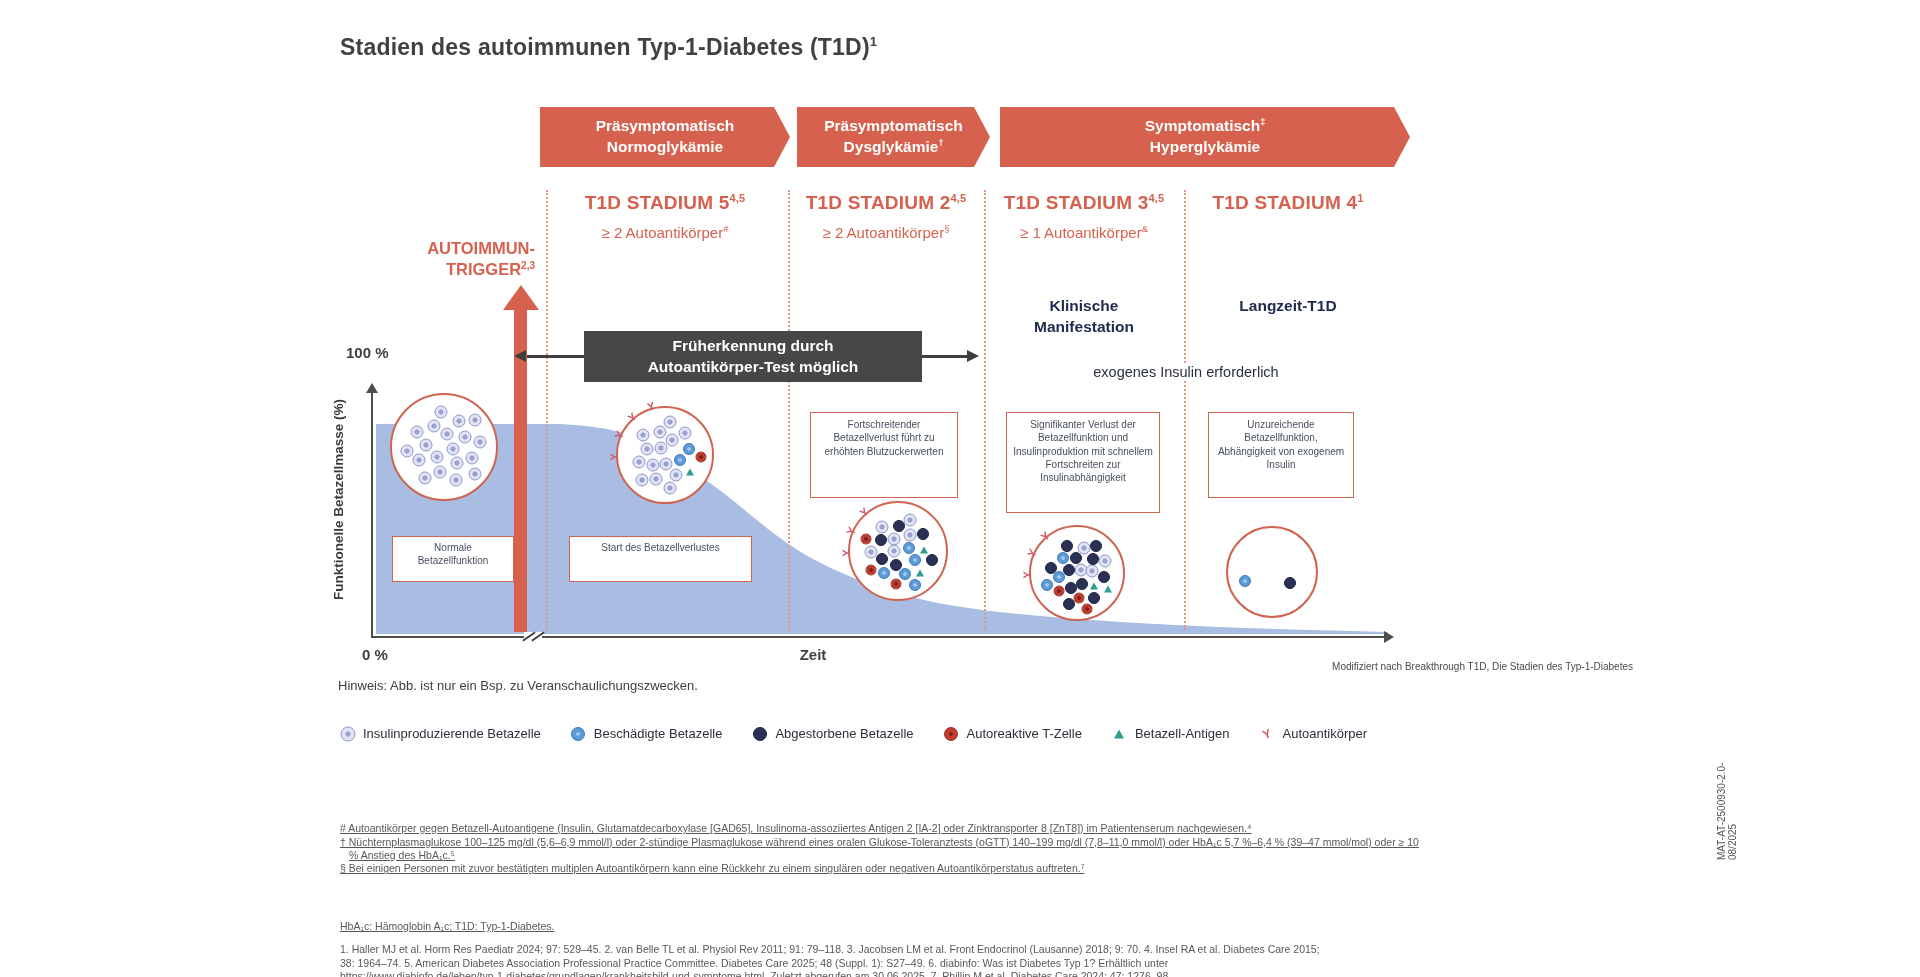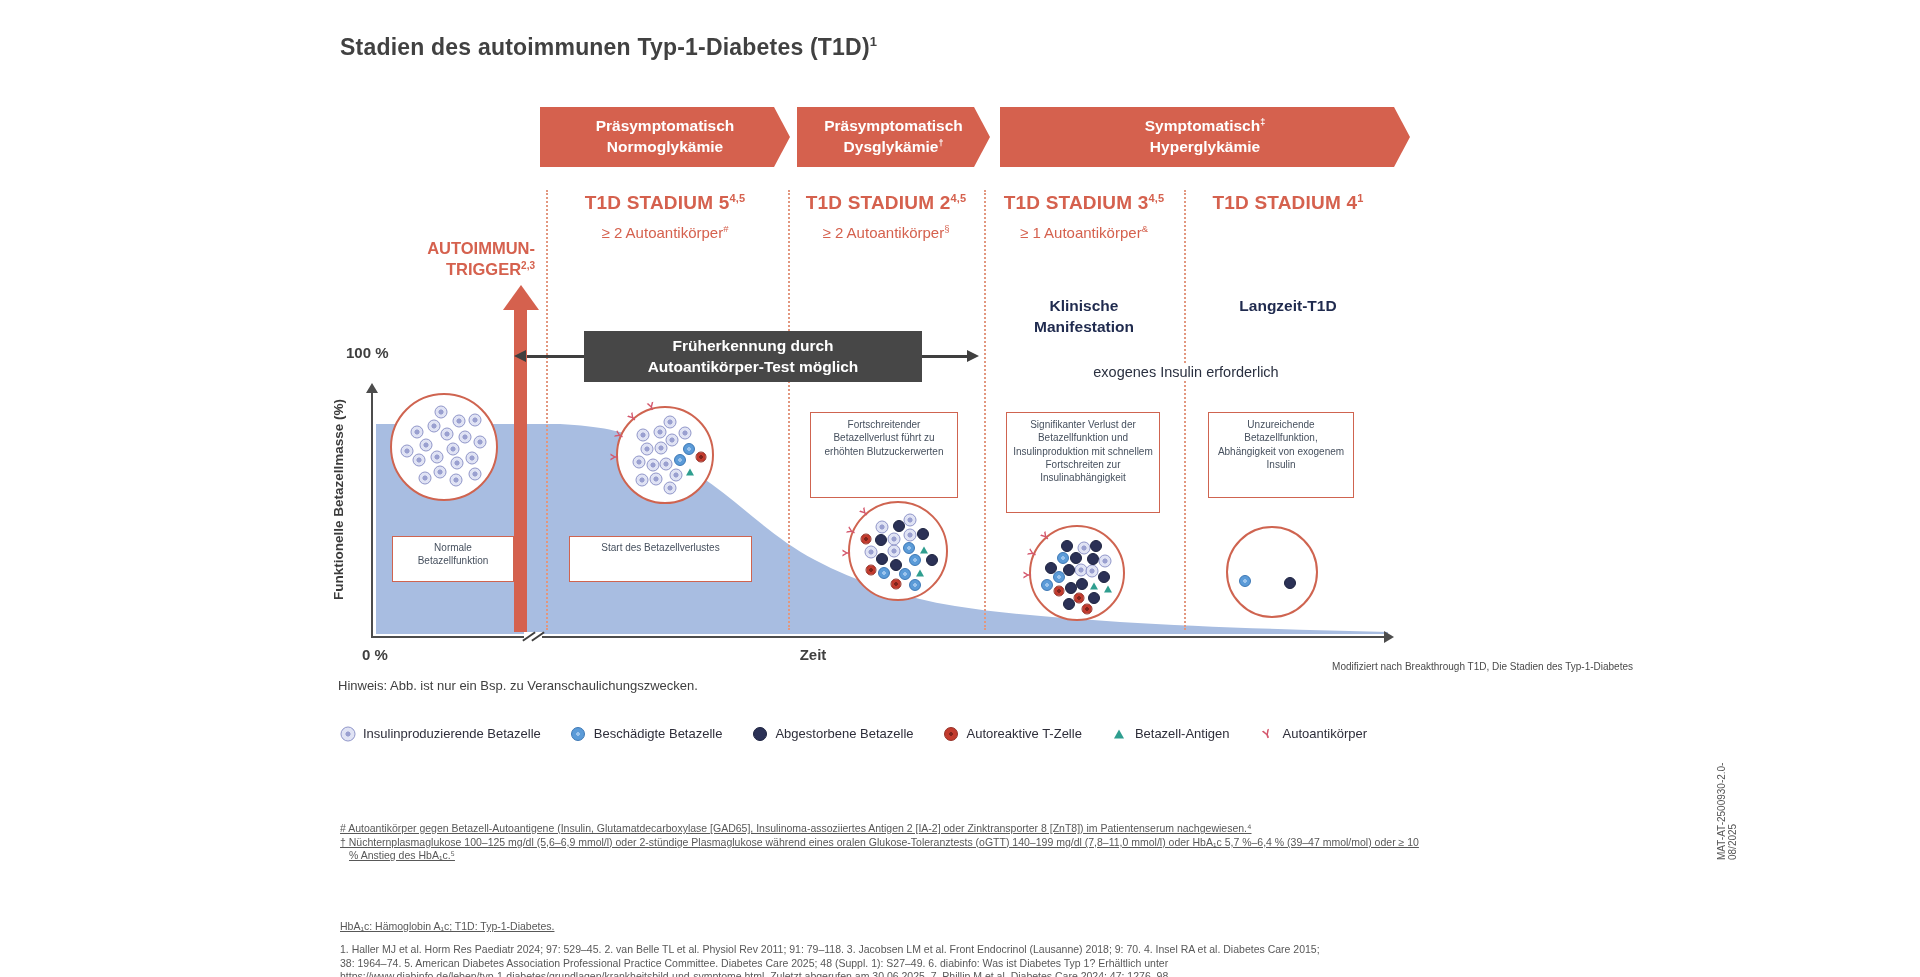--- a/index.html
+++ b/index.html
@@ -316,16 +316,17 @@
     <span class="licon">
         <span class="ab">Y</span>
       </span>
     <span>Autoantikörper</span>
   </span>
 </div>
 
 <div class="abs footnotes">
   <div># Autoantikörper gegen Betazell-Autoantigene (Insulin, Glutamatdecarboxylase [GAD65], Insulinoma-assoziiertes Antigen 2 [IA-2] oder Zinktransporter 8 [ZnT8]) im Patientenserum nachgewiesen.⁴</div>
   <div>† Nüchternplasmaglukose 100–125 mg/dl (5,6–6,9 mmol/l) oder 2-stündige Plasmaglukose während eines oralen Glukose-Toleranztests (oGTT) 140–199 mg/dl (7,8–11,0 mmol/l) oder HbA₁c 5,7 %–6,4 % (39–47 mmol/mol) oder ≥ 10 % Anstieg des HbA₁c.⁵</div>
+  <div>§ Bei einigen Personen mit zuvor bestätigten multiplen Autoantikörpern kann eine Rückkehr zu einem singulären oder negativen Autoantikörperstatus auftreten.⁷</div>
 </div>
 <div class="abs abbrev">HbA₁c: Hämoglobin A₁c; T1D: Typ-1-Diabetes.</div>
 <div class="abs references">1. Haller MJ et al. Horm Res Paediatr 2024; 97: 529–45. 2. van Belle TL et al. Physiol Rev 2011; 91: 79–118. 3. Jacobsen LM et al. Front Endocrinol (Lausanne) 2018; 9: 70. 4. Insel RA et al. Diabetes Care 2015; 38: 1964–74. 5. American Diabetes Association Professional Practice Committee. Diabetes Care 2025; 48 (Suppl. 1): S27–49. 6. diabinfo: Was ist Diabetes Typ 1? Erhältlich unter https://www.diabinfo.de/leben/typ-1-diabetes/grundlagen/krankheitsbild-und-symptome.html. Zuletzt abgerufen am 30.06.2025. 7. Phillip M et al. Diabetes Care 2024; 47: 1276–98.</div>
 <div class="abs sidecode">MAT-AT-2500930-2.0-08/2025</div>
 
 </body></html>

